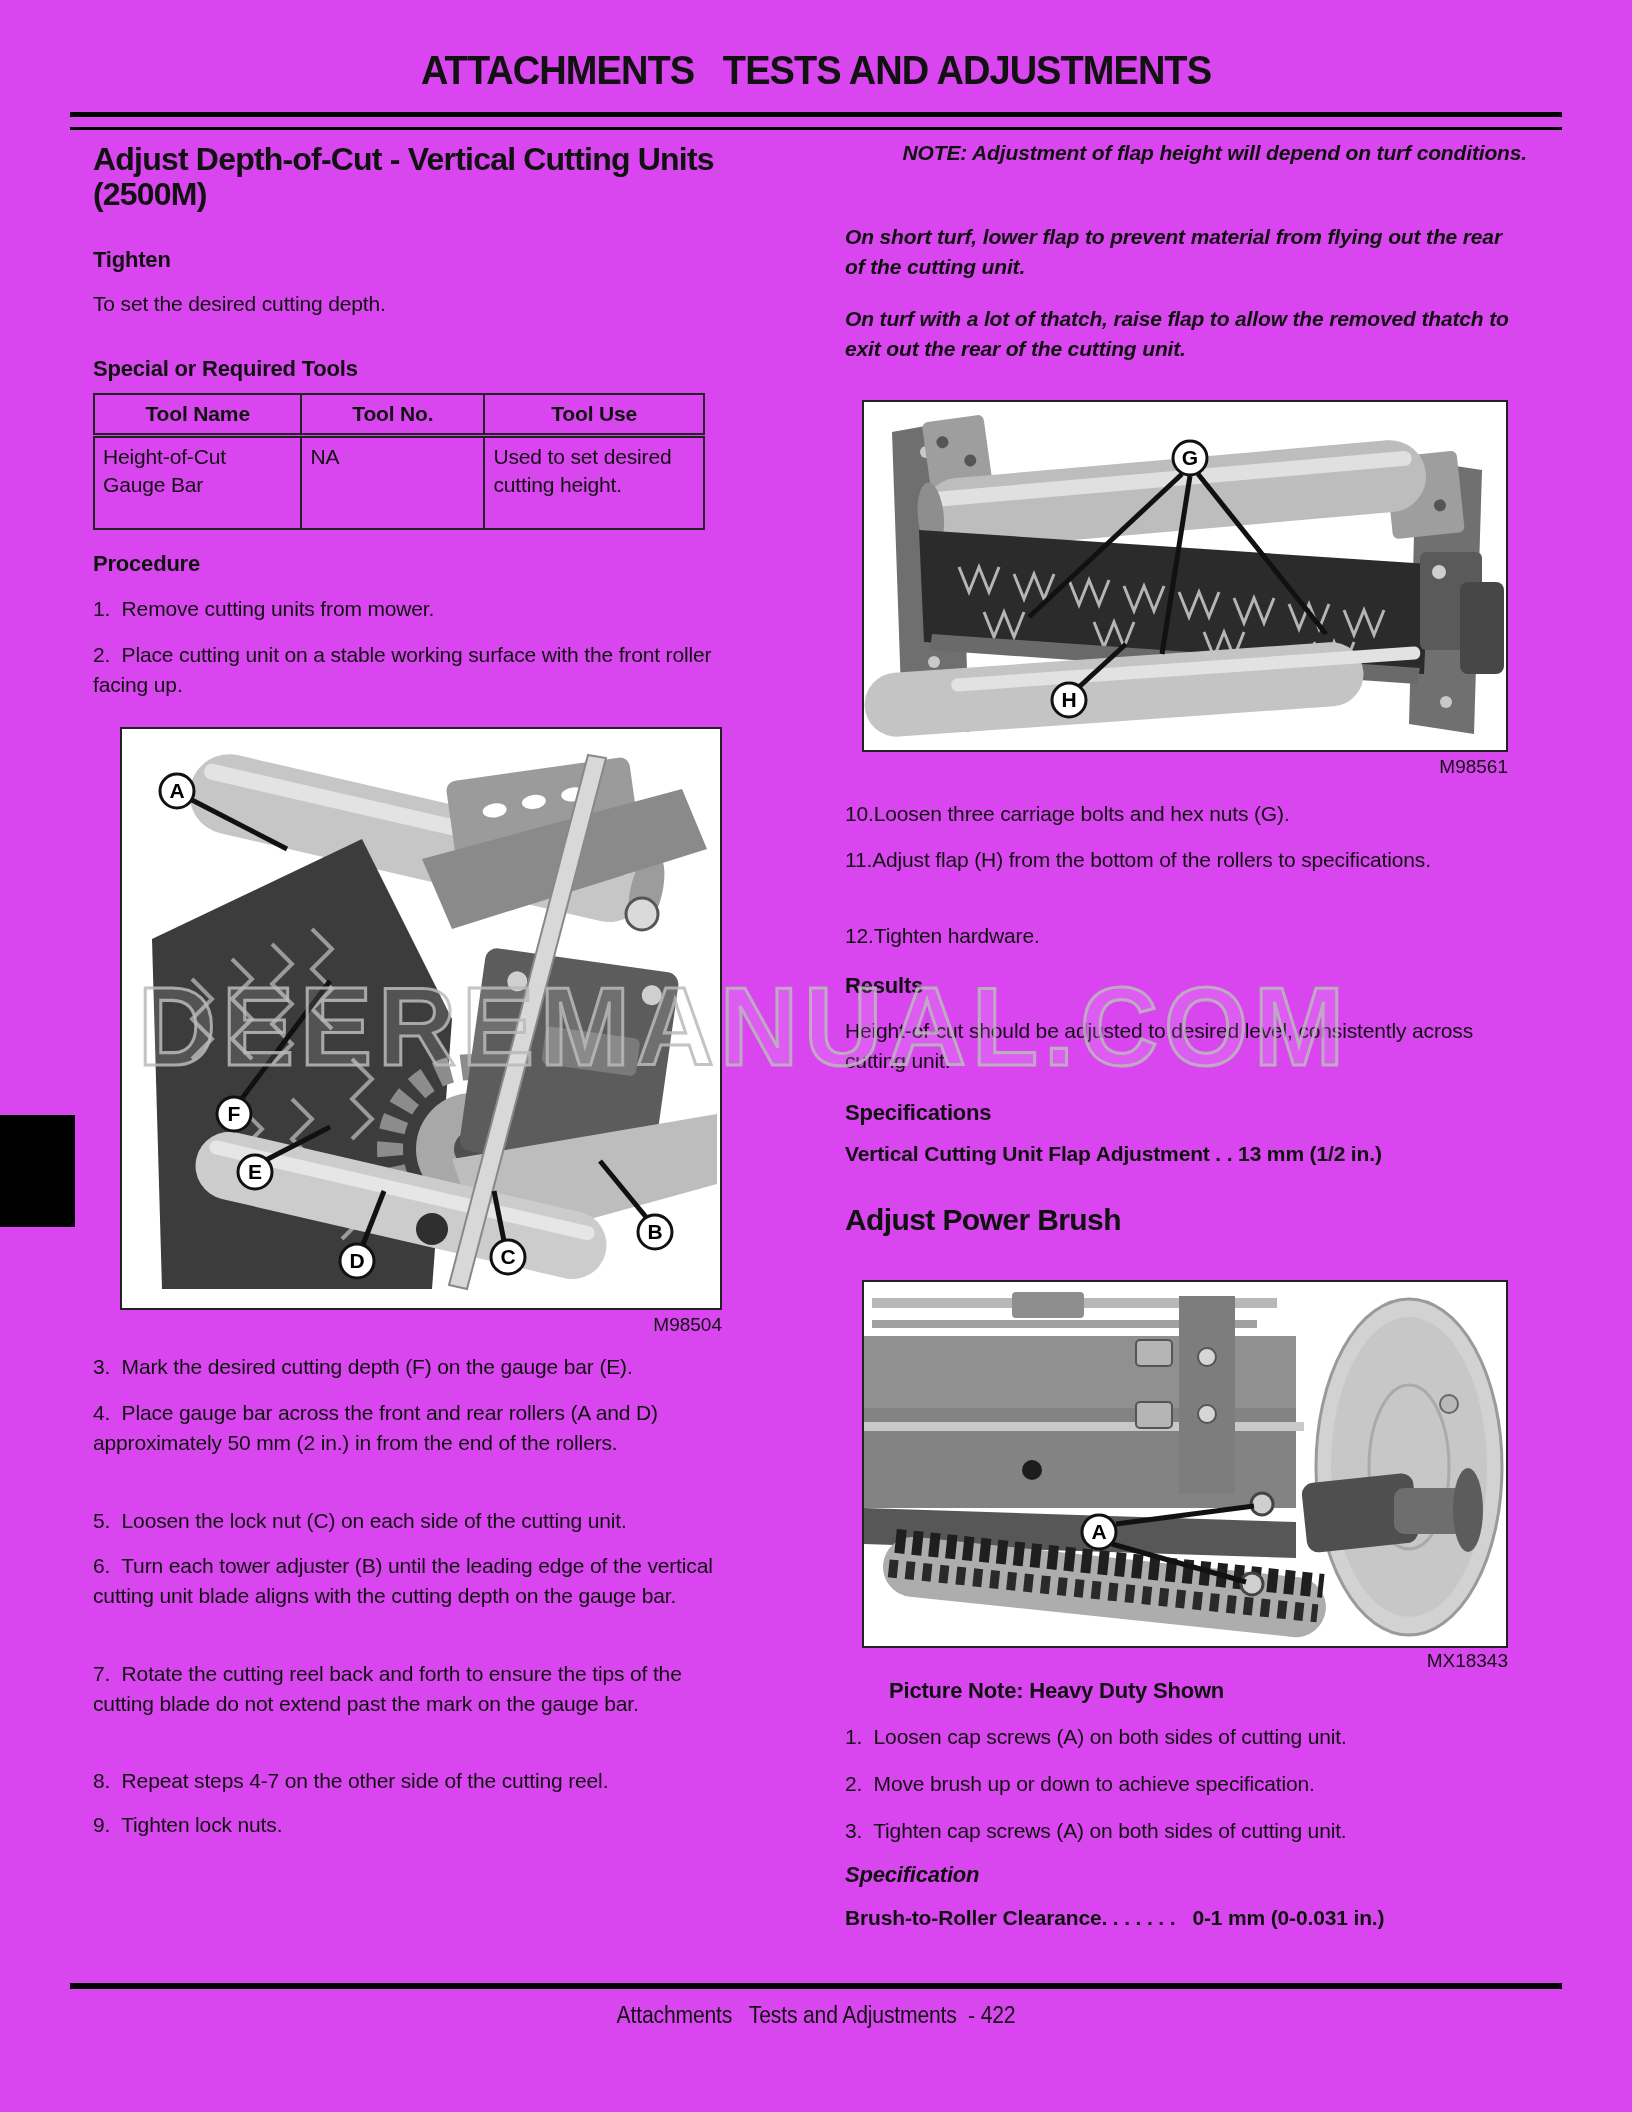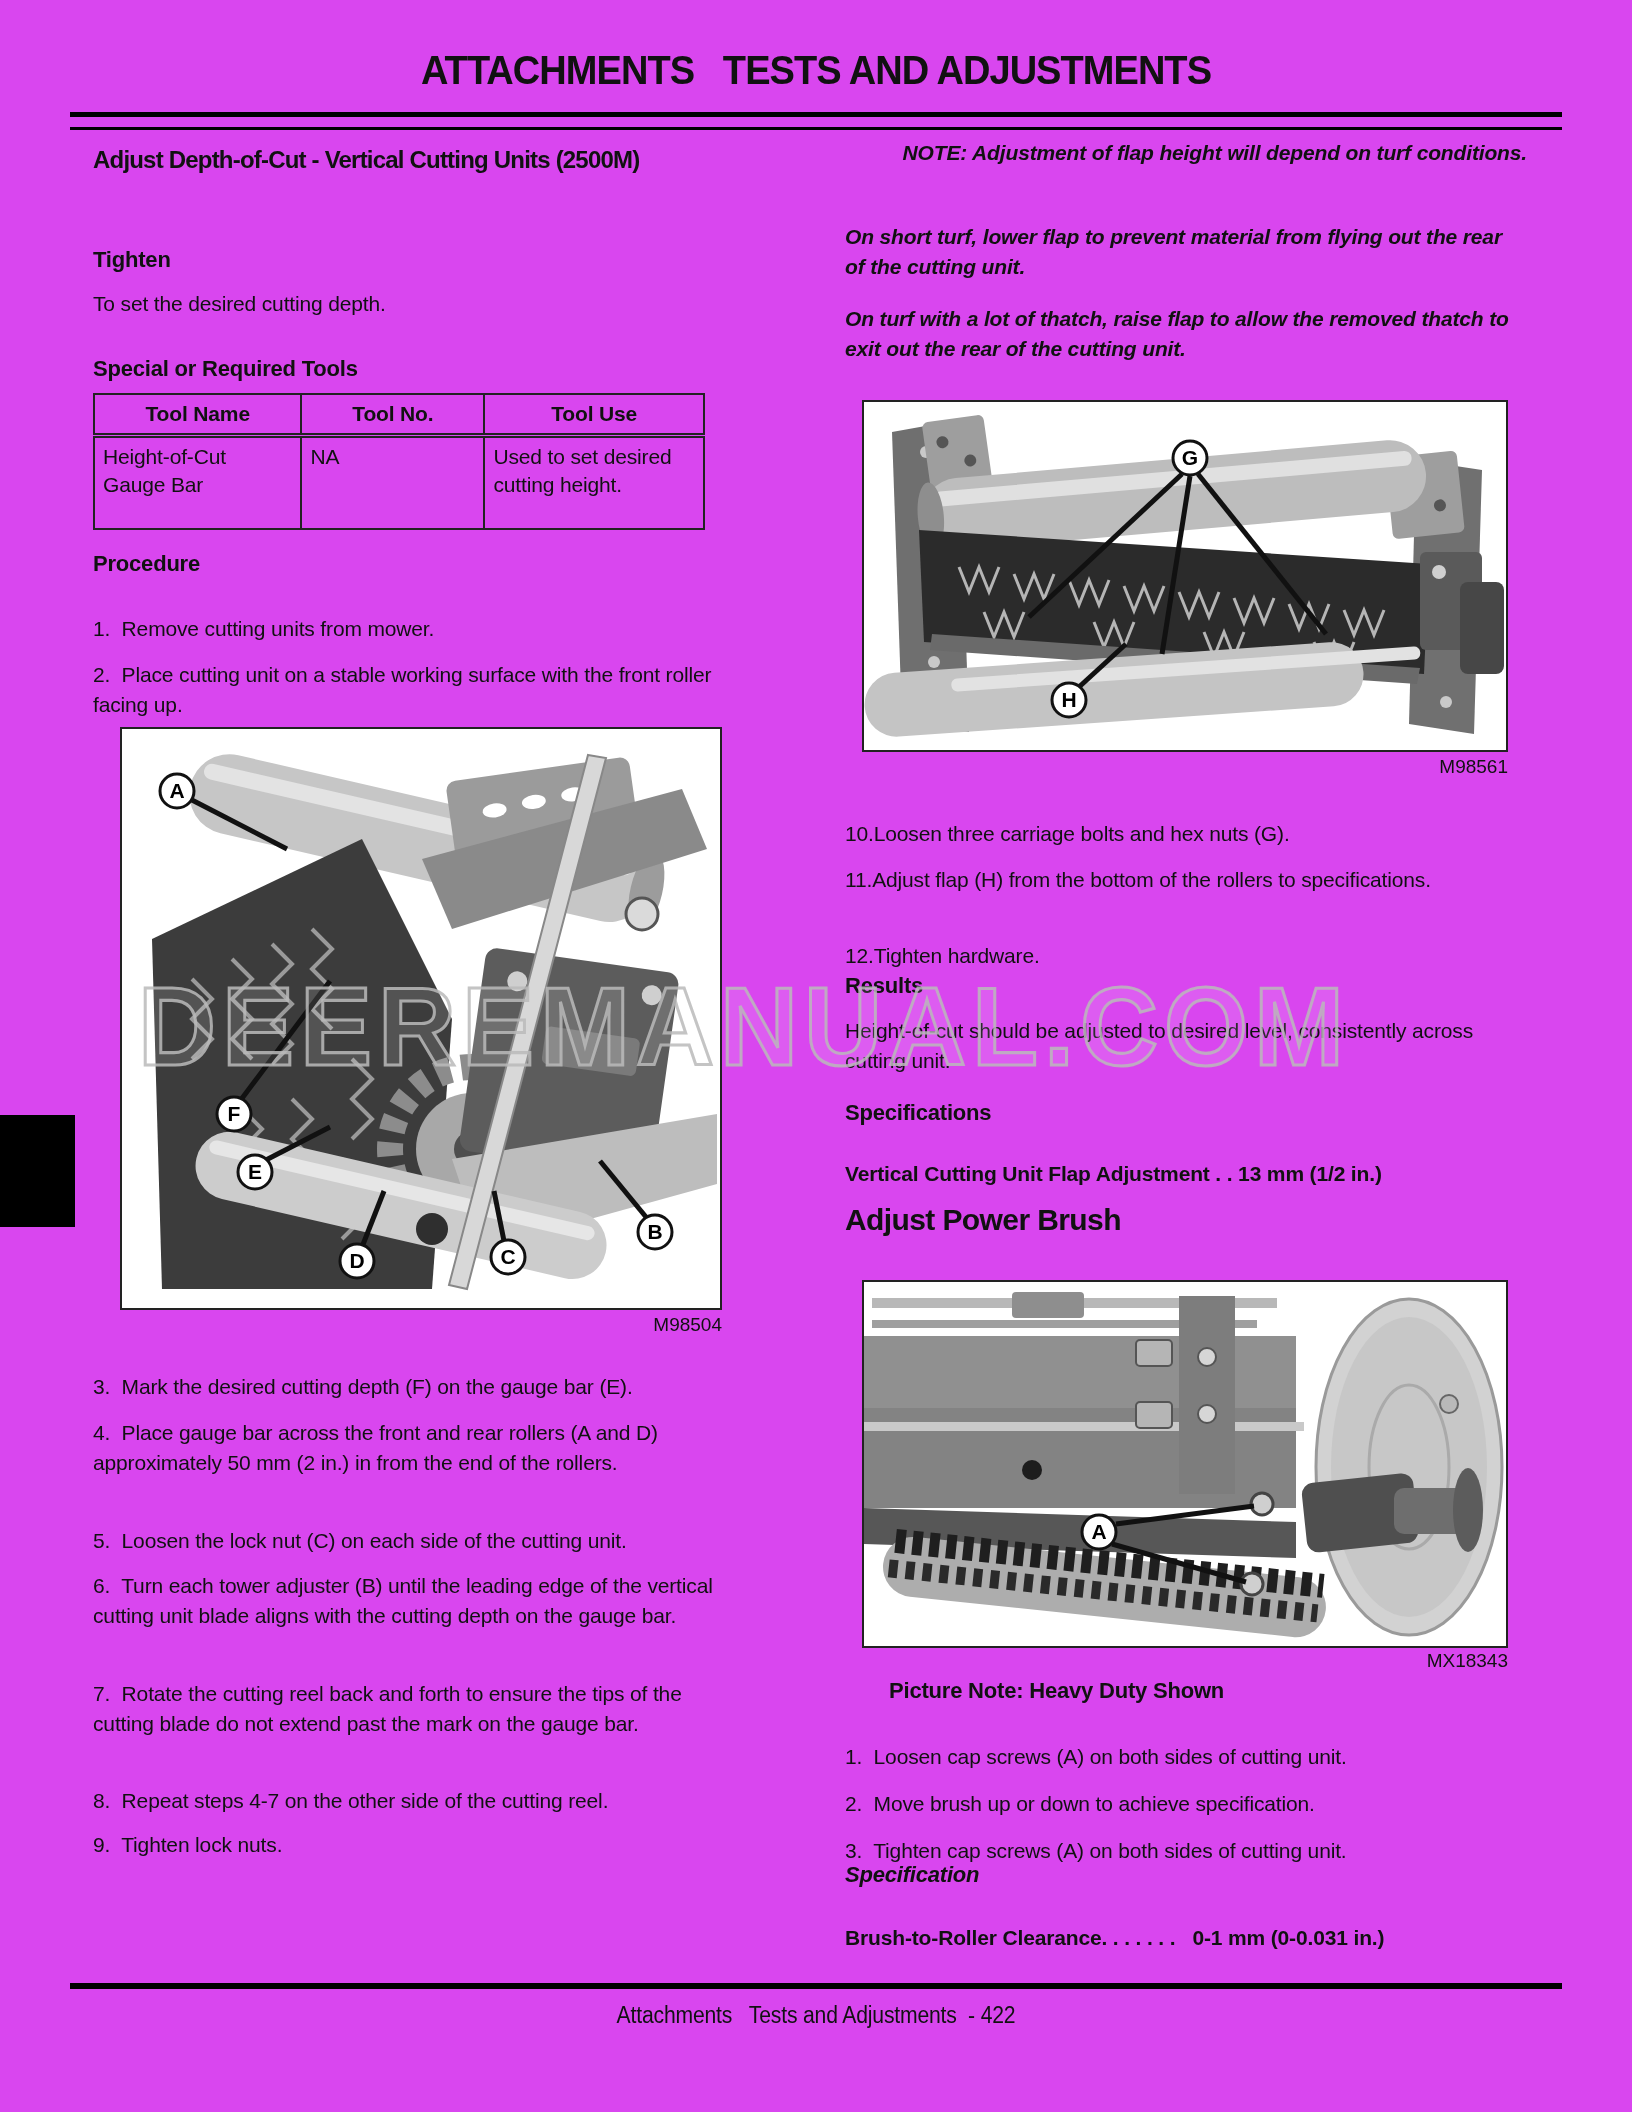--- a/index.html
+++ b/index.html
@@ -1,23 +1,23 @@
 <!DOCTYPE html>
 <html><head>
 <meta charset="utf-8">
 <style>
   html,body{margin:0;padding:0;background:#888;}
   #page{position:relative;width:1632px;height:2112px;background:#d946ef;
         font-family:"Liberation Sans","DejaVu Sans",sans-serif;color:#111;overflow:hidden;}
   .abs{position:absolute;}
-  .pre{white-space:pre-wrap;margin-top:20px;}
+  .pre{white-space:pre-wrap;}
   .title{left:70px;top:48px;width:1492px;text-align:center;font-size:40px;font-weight:bold;
          letter-spacing:-1px;white-space:pre;transform:scaleX(.95);transform-origin:center;}
   .dblrule{left:70px;top:112px;width:1492px;height:10px;border-top:5px solid #000;border-bottom:3px solid #000;}
-  .h1{font-size:24px;font-weight:bold;letter-spacing:-.8px;line-height:35px;}
+  .h1{font-size:32px;font-weight:bold;letter-spacing:-.8px;line-height:35px;}
   .h2{font-size:30px;font-weight:bold;letter-spacing:-.6px;}
   .hsec{font-size:22px;font-weight:bold;letter-spacing:-.2px;}
   .bt{font-size:21px;letter-spacing:-.15px;line-height:30px;}
   .nt{font-size:21px;letter-spacing:-.15px;line-height:30px;font-weight:bold;font-style:italic;}
   .sp{font-size:21px;letter-spacing:-.15px;font-weight:bold;}
   .cap{font-size:19px;text-align:right;color:#111;}
   .imgframe{border:2px solid #222;background:#fff;box-sizing:border-box;}
   .lcol{left:93px;width:640px;}
   .rcol{left:845px;width:682px;}
   table.tools{border-collapse:collapse;width:612px;font-size:21px;letter-spacing:-.15px;}

